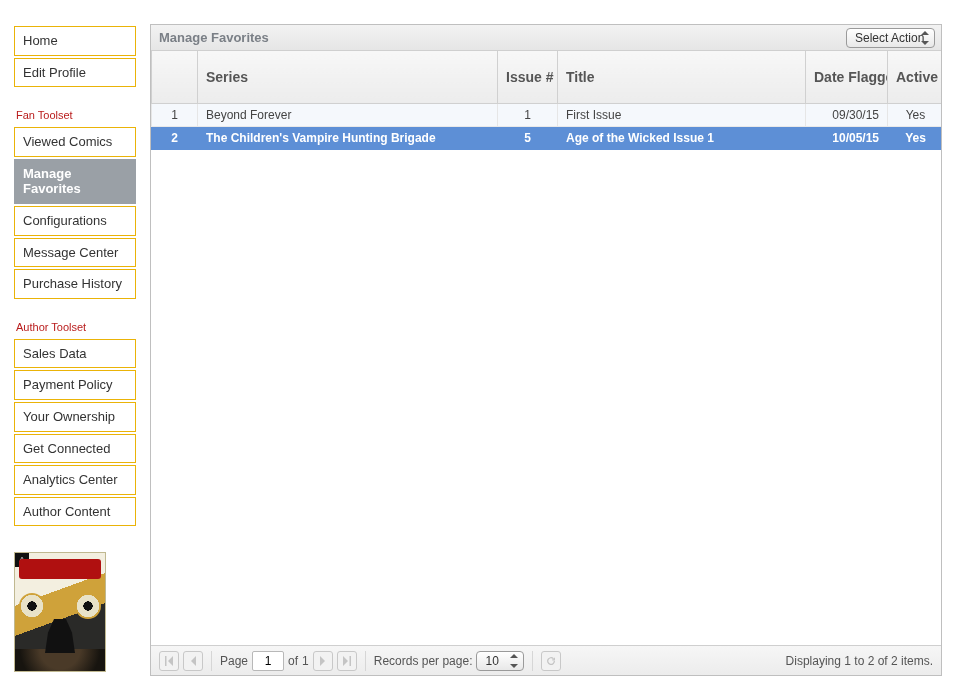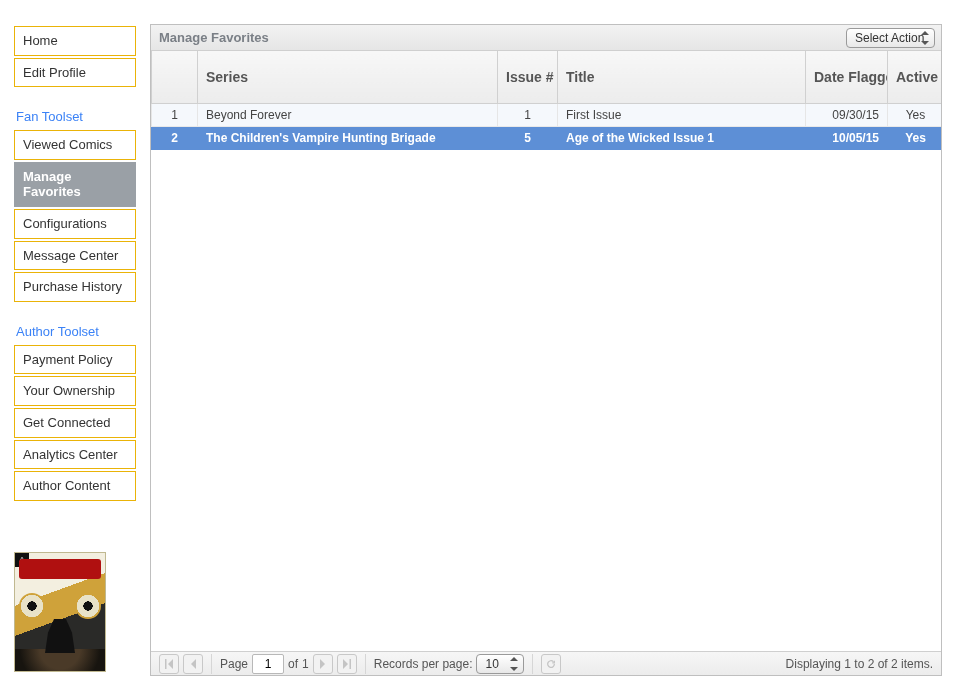--- a/index.html
+++ b/index.html
@@ -17,22 +17,22 @@
   .sidebar {
     position: absolute;
     left: 14px;
     top: 26px;
     width: 122px;
   }
   .nav-group {
     margin-bottom: 18px;
   }
   .nav-group-title {
-    font-size: 13px;
-    color: #3b82f6;
+    font-size: 11px;
+    color: #b91c1c;
     padding: 4px 2px 6px 2px;
   }
   .nav-item {
     border: 1px solid #eab308;
     background: #fff;
     padding: 6px 8px;
     font-size: 13px;
     color: #333;
     cursor: pointer;
     margin-bottom: 2px;
@@ -199,21 +199,21 @@
   }
 
   col.row-num { width: 46px; }
   col.series  { width: 300px; }
   col.issue   { width: 60px; }
   col.title   { width: 248px; }
   col.date    { width: 82px; }
   col.active  { width: 56px; }
 
   .footer {
-    height: 24px;
+    height: 30px;
     border-top: 1px solid #cfcfcf;
     background: linear-gradient(#f6f6f6,#ececec);
     display: flex;
     align-items: center;
     padding: 0 8px;
     gap: 8px;
     font-size: 12px;
     color: #555;
   }
   .pager {
@@ -273,20 +273,21 @@
     <div class="nav-group">
       <div class="nav-group-title">Fan Toolset</div>
       <div class="nav-item"><span>Viewed Comics</span></div>
       <div class="nav-item active-item"><span>Manage Favorites</span></div>
       <div class="nav-item"><span>Configurations</span></div>
       <div class="nav-item"><span>Message Center</span></div>
       <div class="nav-item"><span>Purchase History</span></div>
     </div>
     <div class="nav-group">
       <div class="nav-group-title">Author Toolset</div>
+      <div class="nav-item"><span>Sales Data</span></div>
       <div class="nav-item"><span>Payment Policy</span></div>
       <div class="nav-item"><span>Your Ownership</span></div>
       <div class="nav-item"><span>Get Connected</span></div>
       <div class="nav-item"><span>Analytics Center</span></div>
       <div class="nav-item"><span>Author Content</span></div>
     </div>
   </div>
 
 <div class="main">
   <div class="panel-header">

